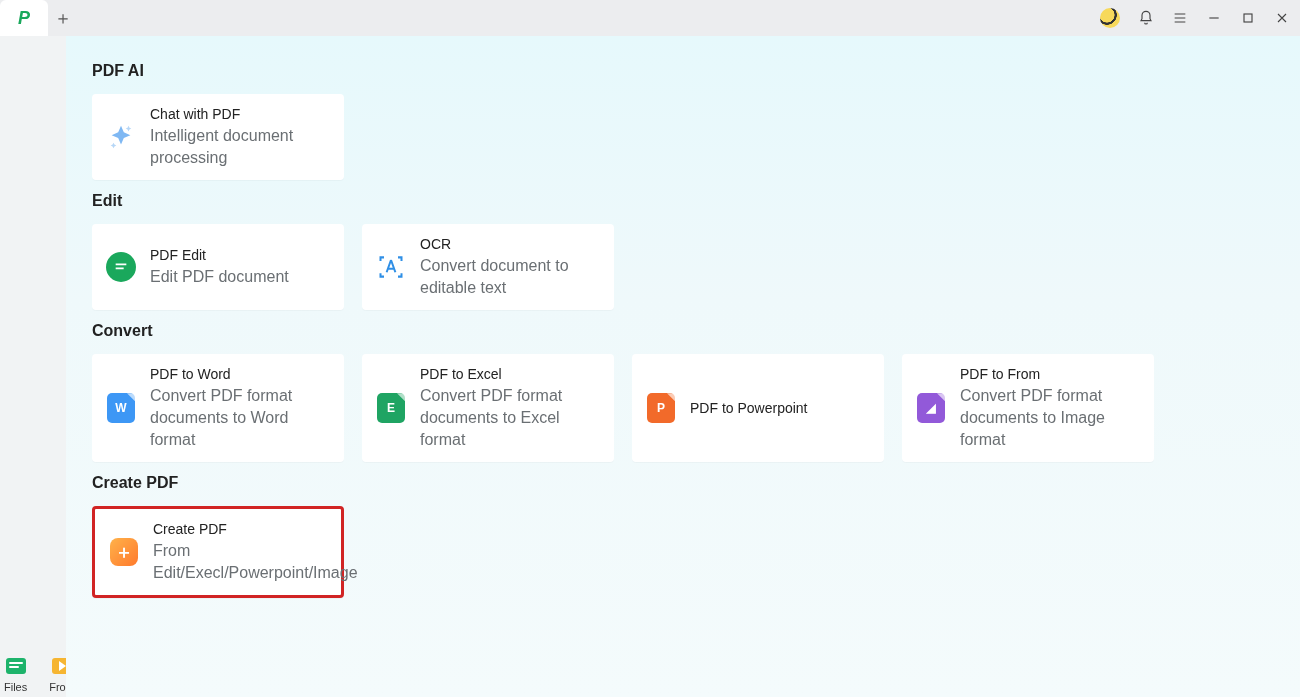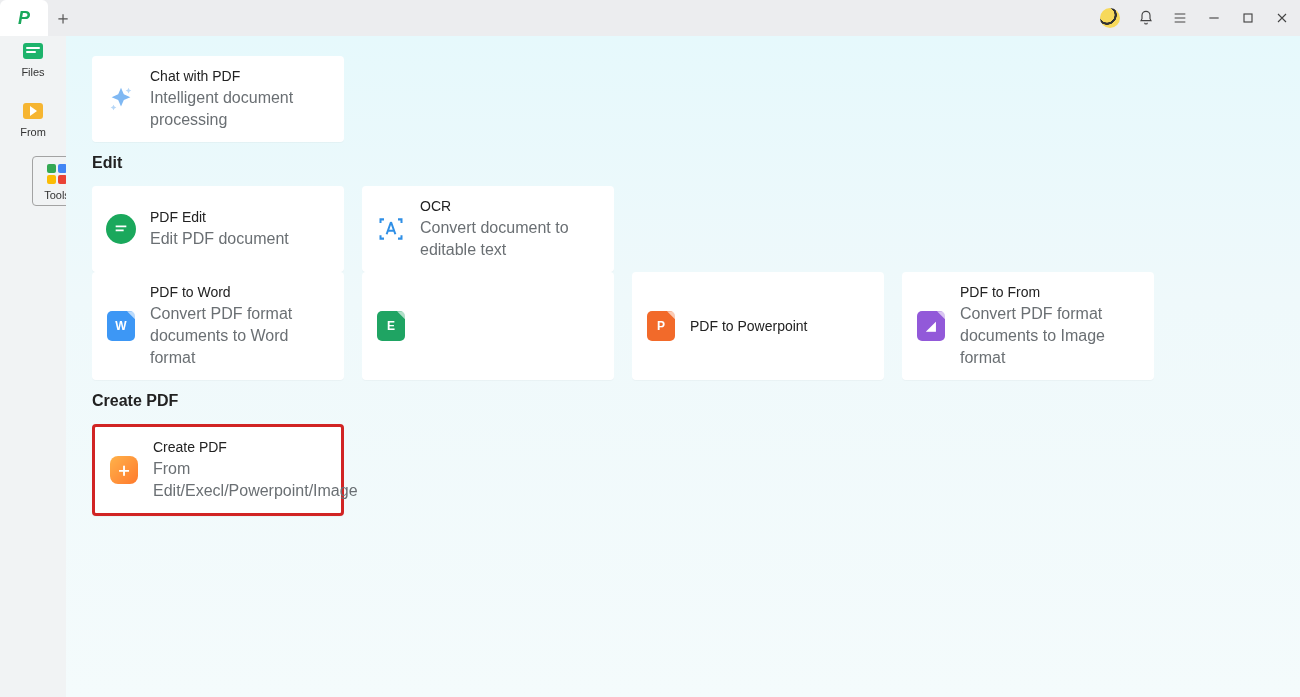--- a/index.html
+++ b/index.html
@@ -26,22 +26,22 @@
     width: 20px; height: 20px; border-radius: 50%;
     background: radial-gradient(circle at 35% 35%, #f7d95b 40%, #333 42% 52%, #f7d95b 54%);
   }
   .icon-svg { width: 16px; height: 16px; stroke: #444; stroke-width: 1.7; fill: none; }
 
   
   .main-row { display: flex; flex: 1; min-height: 0; }
 
   
   .sidebar {
-    width: 66px; background: #f1f3f4; display: flex; flex-direction: column;
-    align-items: center; gap: 14px;
+    width: 66px; background: #f1f3f4; display: flex; flex-direction: row;
+    align-items: flex-end; padding-top: 12px; gap: 14px;
   }
   .side-item {
     display: flex; flex-direction: column; align-items: center; gap: 4px;
     font-size: 11px; color: #333; cursor: pointer; padding: 4px; border-radius: 4px;
     width: 50px;
   }
   .side-item.highlight { border: 1px solid #a3a3a3; padding: 6px 2px 4px; margin-left: 48px; }
   .side-icon { width: 22px; height: 22px; display: flex; align-items: center; justify-content: center; }
 
   
@@ -168,20 +168,21 @@
             <span class="tq3"></span>
             <span class="tq4"></span>
           </div>
       </div>
       <span>Tools</span>
     </div>
   </div>
 
   <div class="content">
 
+    <div class="section-title first">PDF AI</div>
     <div class="cards">
       <div class="card">
         <div class="icon ai-spark">
           <svg viewBox="0 0 32 32">
               <path d="M16 4l3 7 7 3-7 3-3 7-3-7-7-3 7-3z" fill="#7fb8f3"></path>
               <path d="M24 4l1 2 2 1-2 1-1 2-1-2-2-1 2-1z" fill="#b7d7f7"></path>
               <path d="M8 22l1 2 2 1-2 1-1 2-1-2-2-1 2-1z" fill="#b7d7f7"></path>
             </svg>
         </div>
         <div class="text">
@@ -213,34 +214,39 @@
             <path d="M16 8l-5 14M16 8l5 14M12 18h8" stroke-linejoin="round"></path>
           </svg>
         </div>
         <div class="text">
           <div class="title">OCR</div>
           <div class="desc">Convert document to editable text</div>
         </div>
       </div>
     </div>
 
+    <div class="section-title">Convert</div>
     <div class="cards">
       <div class="card">
         <div class="icon">
             <div class="doc doc-blue">W</div>
           </div>
         <div class="text">
           <div class="title">PDF to Word</div>
           <div class="desc">Convert PDF format documents to Word format</div>
         </div>
       </div>
       <div class="card">
         <div class="icon">
             <div class="doc doc-green">E</div>
           </div>
+        <div class="text">
+          <div class="title">PDF to Excel</div>
+          <div class="desc">Convert PDF format documents to Excel format</div>
+        </div>
       </div>
       <div class="card">
         <div class="icon">
             <div class="doc doc-orange">P</div>
           </div>
         <div class="text">
           <div class="title">PDF to Powerpoint</div>
         </div>
       </div>
       <div class="card">

